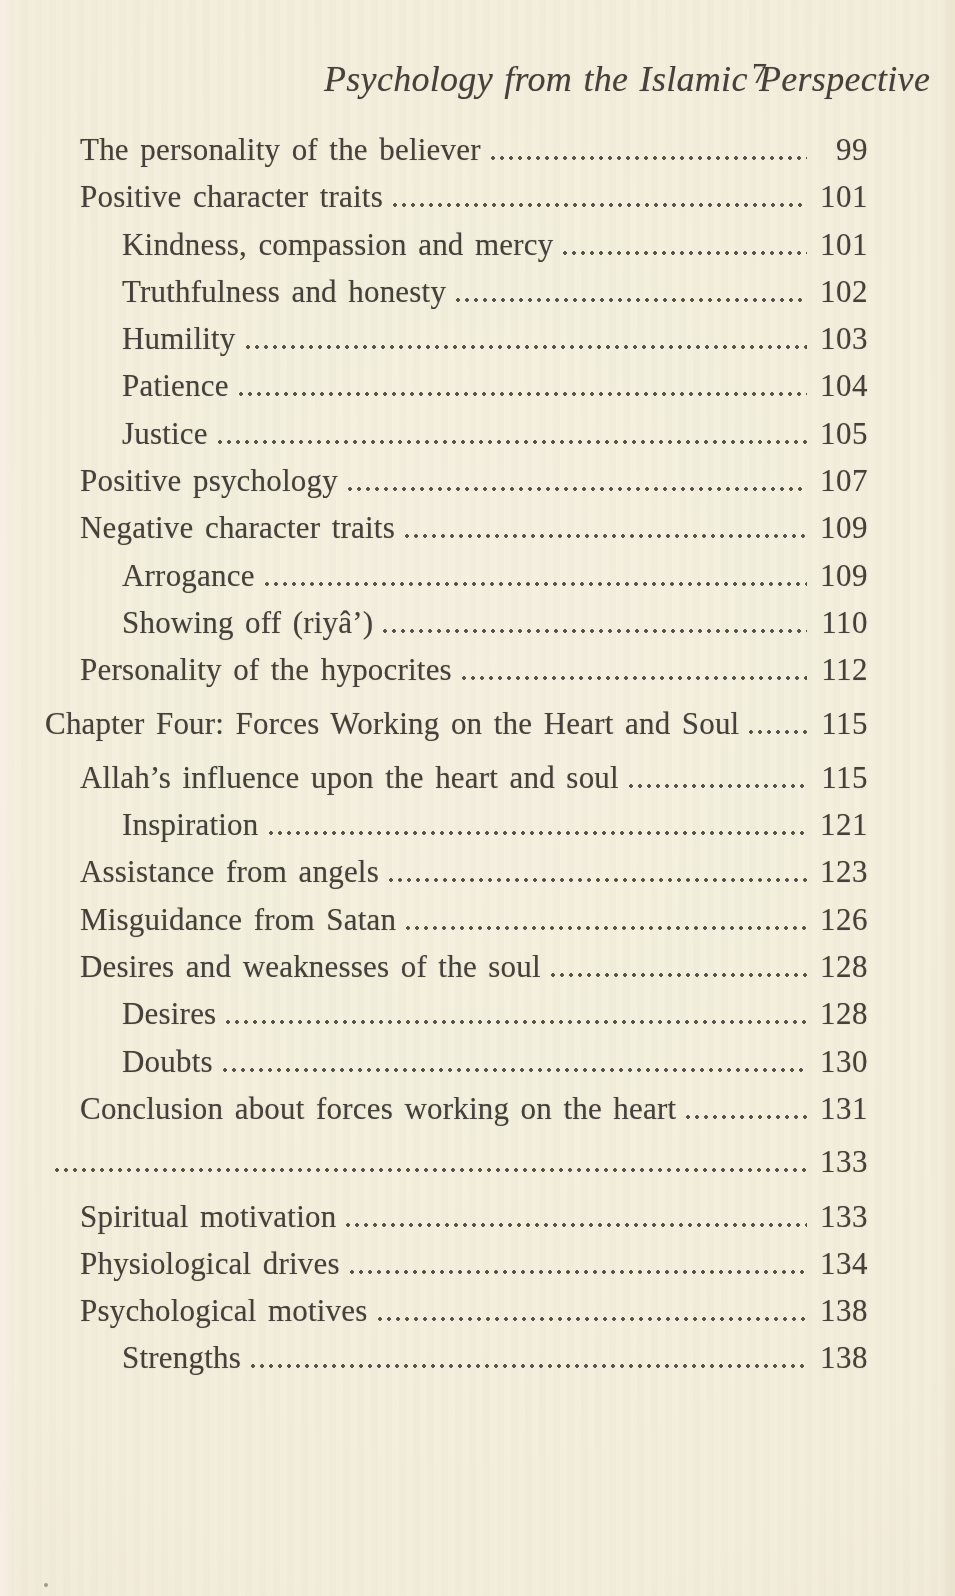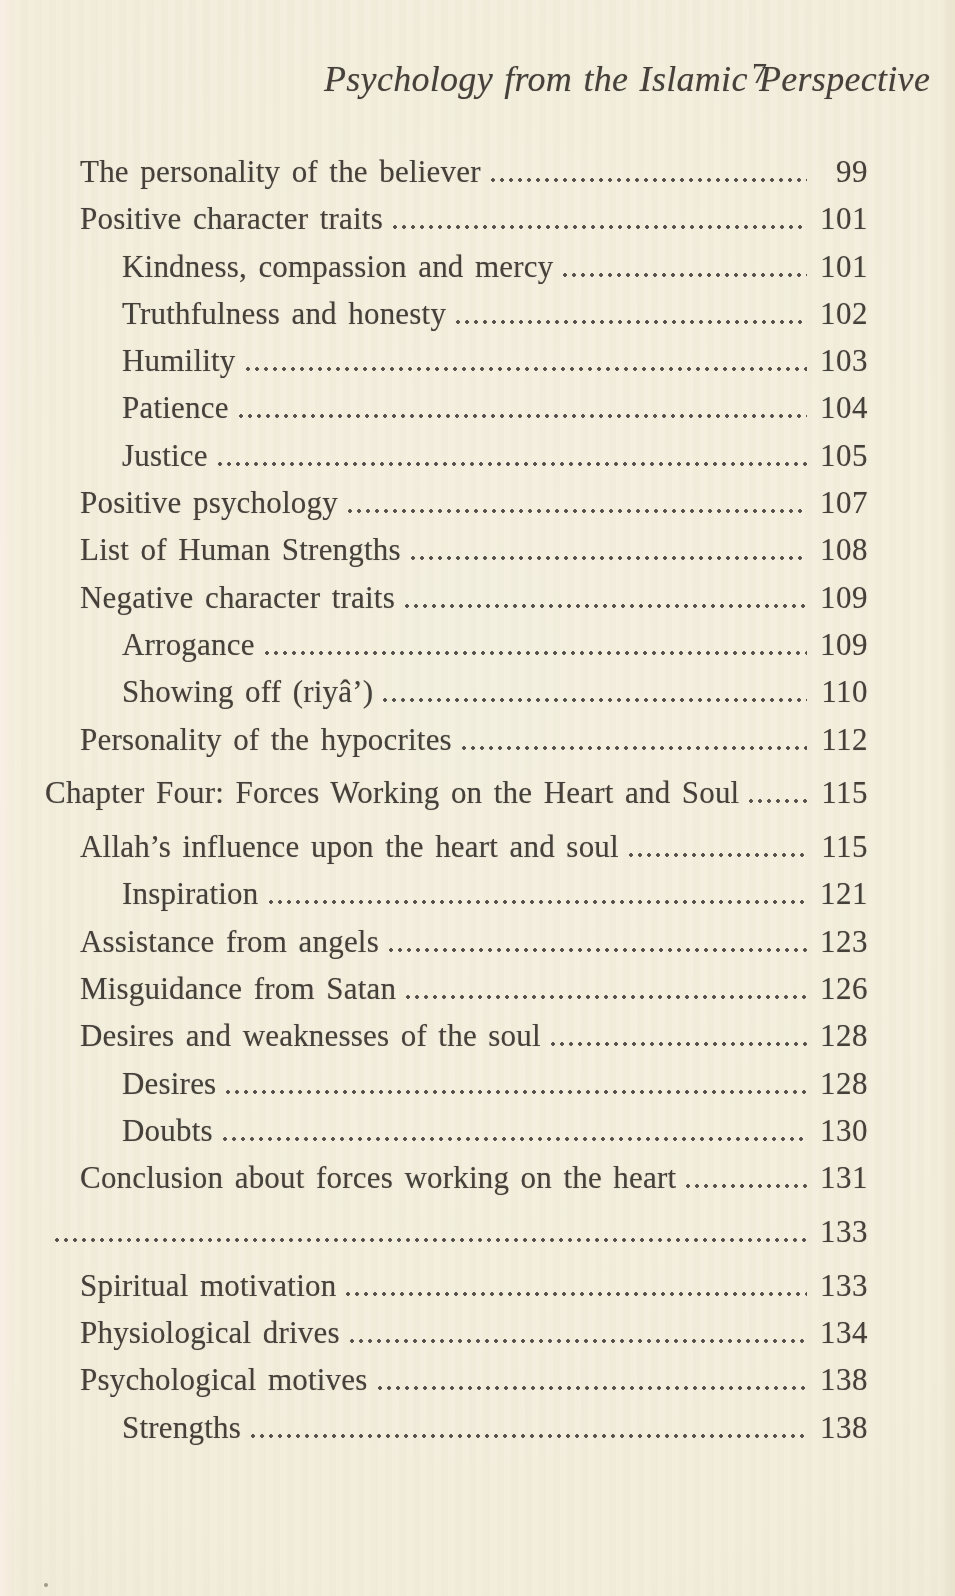--- a/index.html
+++ b/index.html
@@ -38,21 +38,21 @@
     white-space: nowrap;
   }
   .header-page-number {
     position: absolute; left: 752px; top: -2px;
     font-size: 30px;
   }
 
   
   .toc {
     position: absolute;
-    top: 154px; left: 0; right: 87px;
+    top: 132px; left: 0; right: 87px;
   }
   .toc-row {
     display: flex;
     align-items: baseline;
     height: 47.3px;
     font-size: 31px;
     white-space: nowrap;
   }
   .toc-row.level-0 { padding-left: 45px; }
   .toc-row.level-1 { padding-left: 80px; }
@@ -130,25 +130,20 @@
         <span class="toc-label">Justice</span>
         <span class="leader"></span>
         <span class="toc-page">105</span>
       </div>
       <div class="toc-row level-1">
         <span class="toc-label">Positive psychology</span>
         <span class="leader"></span>
         <span class="toc-page">107</span>
       </div>
       <div class="toc-row level-1">
-        <span class="toc-label">List of Human Strengths</span>
-        <span class="leader"></span>
-        <span class="toc-page">108</span>
-      </div>
-      <div class="toc-row level-1">
         <span class="toc-label">Negative character traits</span>
         <span class="leader"></span>
         <span class="toc-page">109</span>
       </div>
       <div class="toc-row level-2">
         <span class="toc-label">Arrogance</span>
         <span class="leader"></span>
         <span class="toc-page">109</span>
       </div>
       <div class="toc-row level-2">

